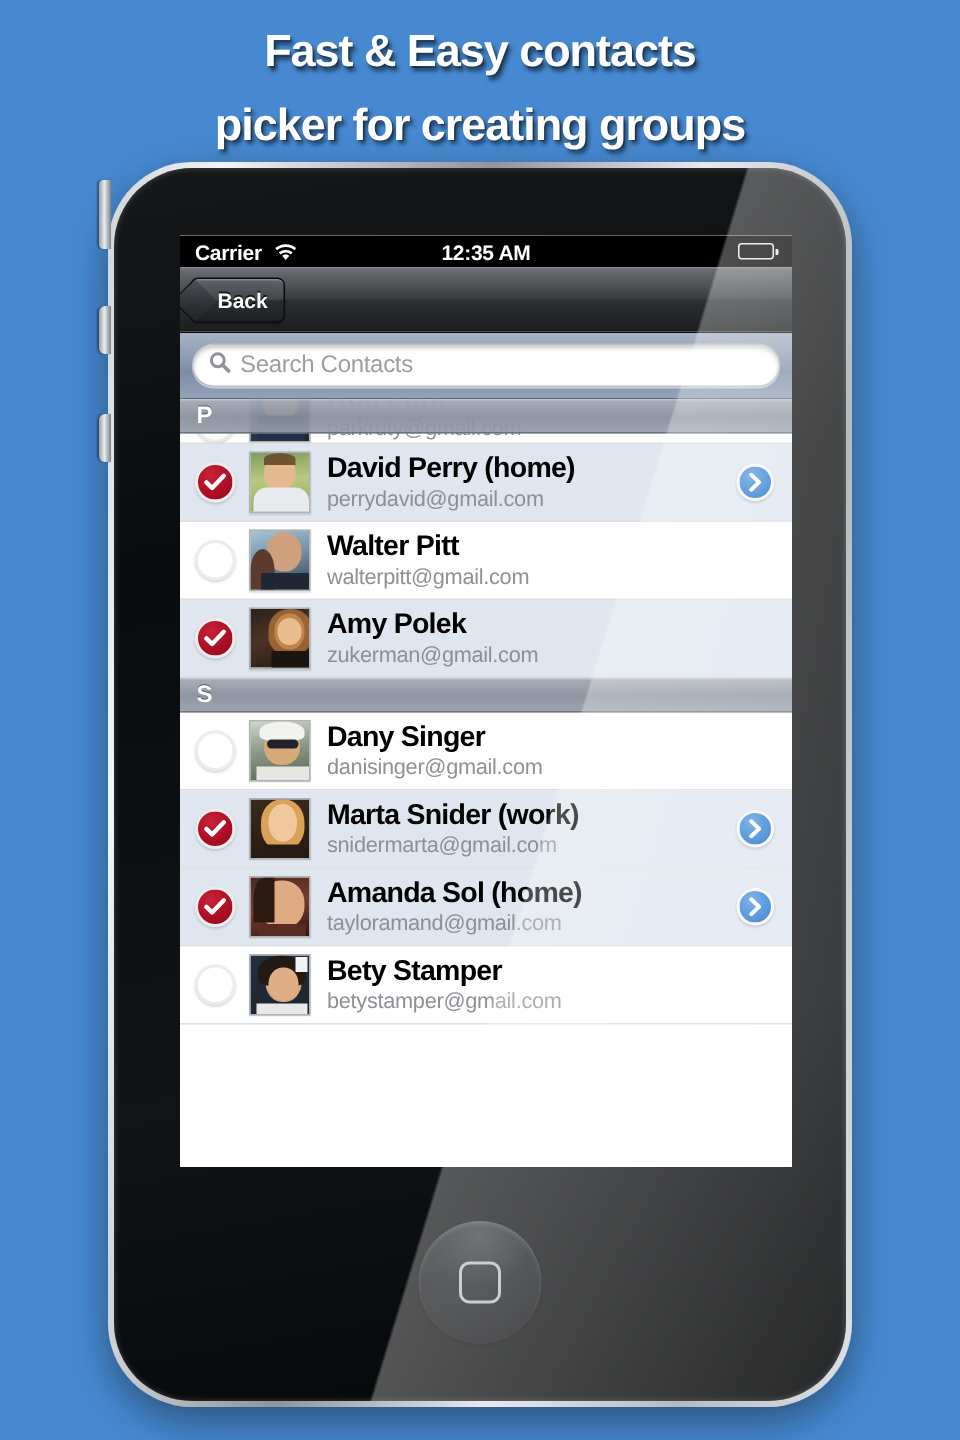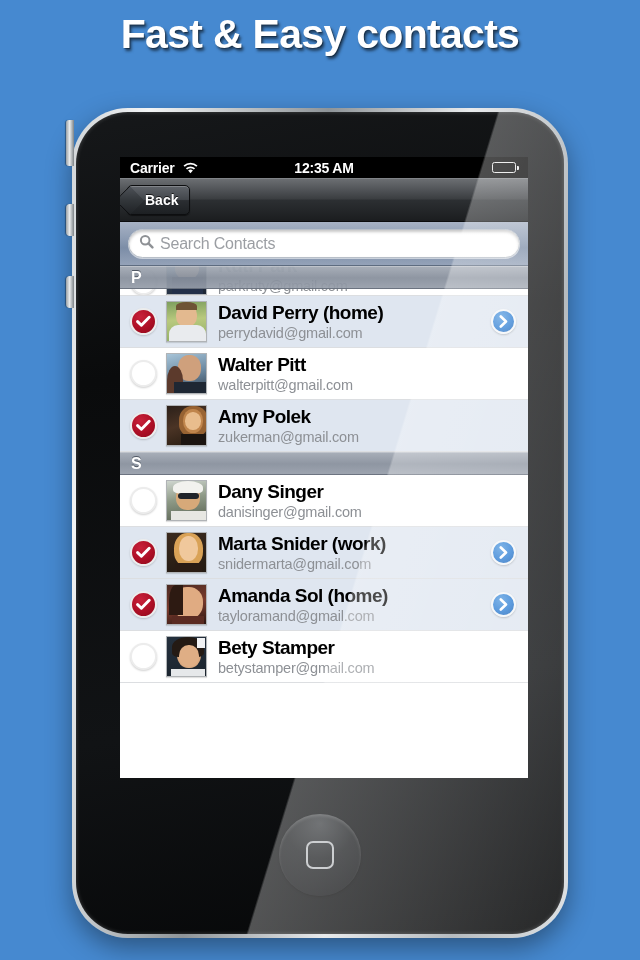--- a/index.html
+++ b/index.html
@@ -10,21 +10,21 @@
     position:relative;
   }
 
   
   #headline {
     position:absolute; top:0; left:0; width:640px; height:112px;
     text-align:center; z-index:40;
     padding-top:10px;
   }
   #headline .line {
-    font-size:41px; font-weight:bold; color:#ffffff;
+    font-size:30px; font-weight:bold; color:#ffffff;
     letter-spacing:-0.7px; line-height:49px;
     text-shadow: 2px 3px 3px rgba(0,0,0,0.55), 1px 1px 0 rgba(0,0,0,0.3);
     white-space:nowrap;
   }
 
   
   #phone {
     position:absolute; left:72px; top:108px;
     width:496px; height:830px;
     z-index:10;
@@ -210,20 +210,21 @@
   }
   #home-square {
     width:28px; height:28px; border:2.2px solid #b9bcbf; border-radius:7px;
   }
 </style>
 </head>
 <body>
 
 <div id="headline">
   <div class="line">Fast &amp; Easy contacts</div>
+  <div class="line">picker for creating groups</div>
 </div>
 
 <div id="phone">
   <div id="phone-chrome"></div>
   <div id="phone-body"></div>
 
   <div class="side-btn" id="btn-silent"></div>
   <div class="side-btn" id="btn-volup"></div>
   <div class="side-btn" id="btn-voldn"></div>
 

